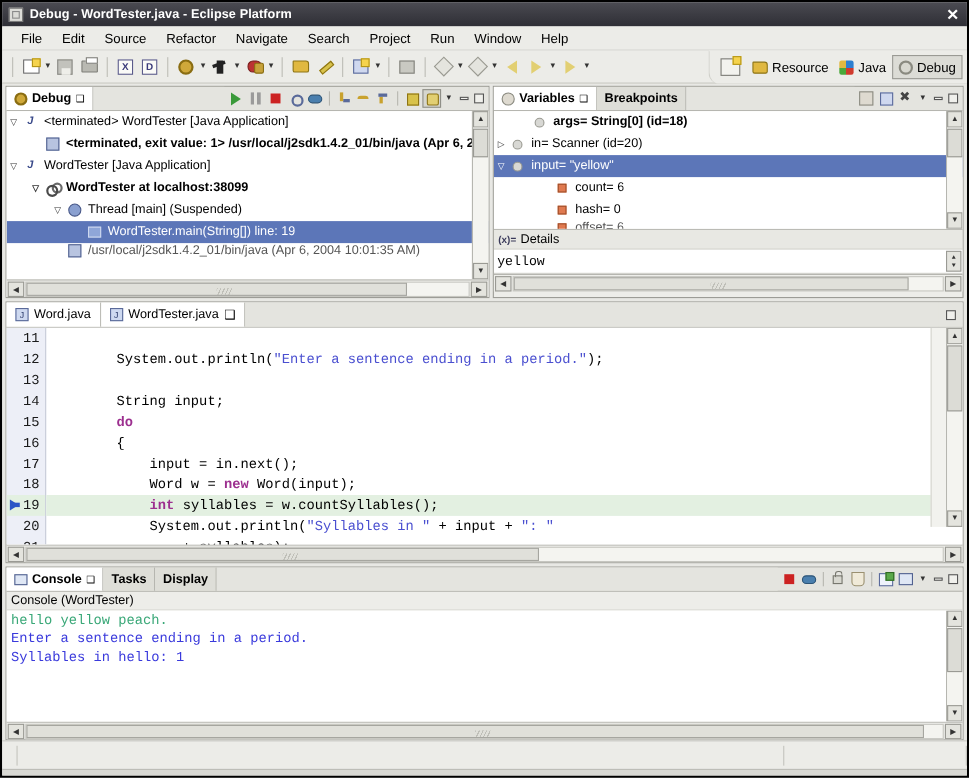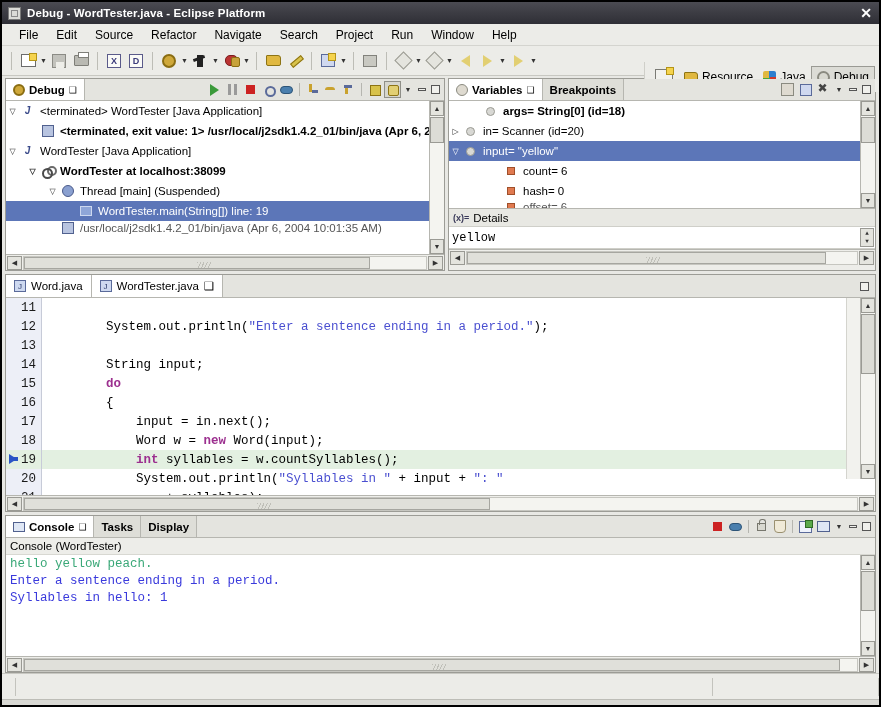--- a/index.html
+++ b/index.html
@@ -96,21 +96,21 @@
   .ic-pencil { width:13px; height:13px; }
   .ic-pencil:after{content:"";position:absolute;left:1px;top:5px;width:12px;height:3px;background:#d8c24a;border:1px solid #8d7415;transform:rotate(-40deg);}
   .ic-newclass { width:14px; height:13px; background:#cfd8ef; border:1px solid #5a6a9a;}
   .ic-newclass:after{content:"";position:absolute;right:-2px;top:-2px;width:6px;height:6px;background:#f5d34d;border:1px solid #b59516;}
   .ic-search2 { width:14px; height:12px; background:#c9c9c2; border:1px solid #82827c;}
   .ic-nav { width:13px; height:13px; background:#e4e4de; border:1px solid #9a9a92; transform:rotate(45deg);}
   .ic-backarrow { width:0;height:0;border-top:6px solid transparent;border-bottom:6px solid transparent;border-right:9px solid #e2cf72;}
   .ic-fwdarrow { width:0;height:0;border-top:6px solid transparent;border-bottom:6px solid transparent;border-left:9px solid #e2cf72;}
 
   .persp-area {
-    position:absolute; right:0; top:16px; height:30px;
+    position:absolute; right:0; top:0; height:30px;
     display:flex; align-items:center;
     background:#ececE8;
     border-left:1px solid #cfcfc9;
     border-bottom-left-radius:10px;
     padding:0 4px 0 10px;
   }
   .persp-open {
     width:18px;height:16px;background:#f2f2ee;border:1px solid #7b7b75;position:relative;margin-right:6px;
   }
   .persp-open:after{content:"";position:absolute;right:-2px;top:-3px;width:6px;height:6px;background:#f5d34d;border:1px solid #b59516;}

